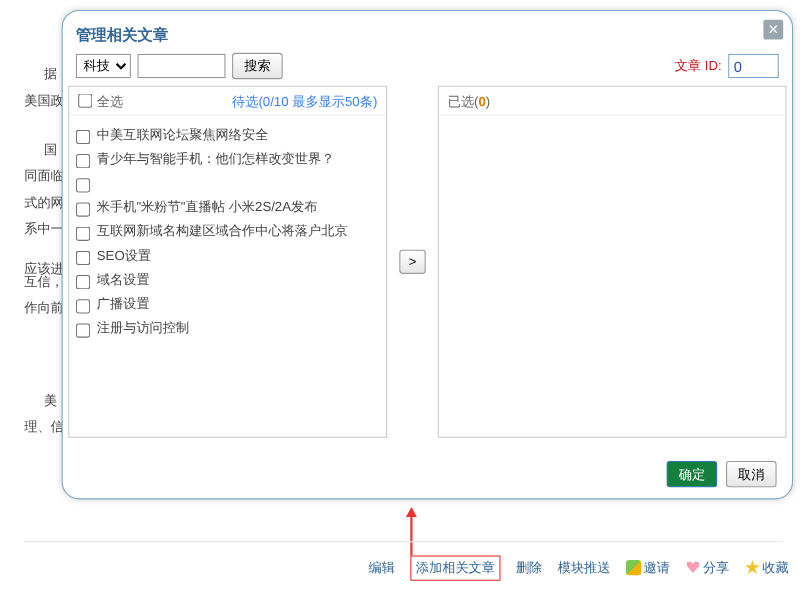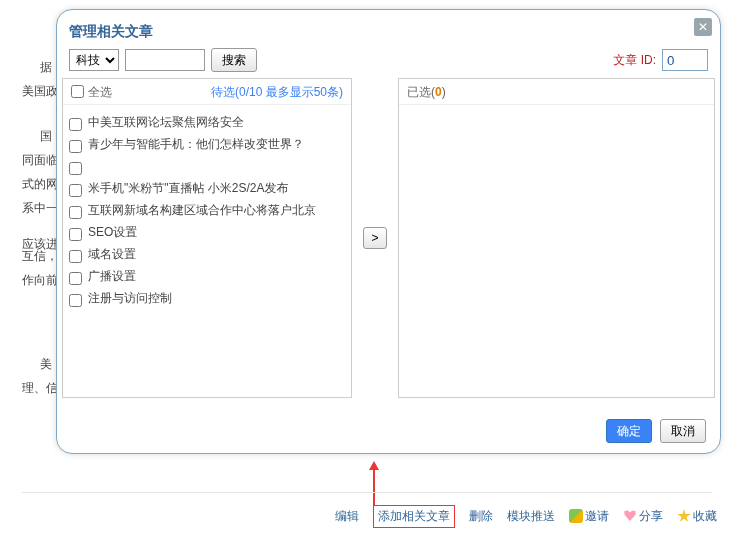--- a/index.html
+++ b/index.html
@@ -34,21 +34,21 @@
 .panel-right{flex:1}
 .panel-head{height:26px;line-height:26px;padding:0 8px;display:flex;align-items:center;border-bottom:1px solid #eee;font-size:12px;color:#666}
 .panel-head .hint{flex:1;text-align:right;color:#3b82f6}
 .panel-head .count{color:#e07c00;font-weight:bold}
 .panel-list{flex:1;overflow-y:scroll;padding:4px 6px}
 .row{display:flex;align-items:flex-end;height:22px;gap:6px;color:#444}
 .row input{margin:0}
 .mid-col{display:flex;align-items:center;justify-content:center;width:30px}
 .move-btn{width:24px;height:22px;border:1px solid #999;background:linear-gradient(#fff,#e6e6e6);border-radius:3px;cursor:pointer;font-size:12px}
 .dlg-foot{position:absolute;bottom:10px;right:14px;display:flex;gap:8px}
-.btn-primary{background:#3b82f6;border:1px solid #2f76b8;color:#fff}
+.btn-primary{background:#15803d;border:1px solid #2f76b8;color:#fff}
 .sep-line{position:absolute;left:22px;top:492px;width:690px;height:1px;background:#e6e6e6}
 .bottom-bar{position:absolute;left:0;top:505px;width:100%;display:flex;justify-content:flex-end;align-items:center;gap:14px;padding-right:18px;font-size:12px}
 .bottom-bar a{color:#336699;text-decoration:none;cursor:pointer}
 .bottom-bar .hl{border:1px solid #e33;padding:2px 4px;color:#336699}
 .ico{display:inline-block;width:14px;height:14px;border-radius:3px;vertical-align:-3px;margin-right:2px}
 .ico-invite{background:linear-gradient(135deg,#7ec850 50%,#f0b400 50%)}
 .ico-share{background:#ff9bb3;clip-path:polygon(50% 85%,10% 40%,10% 15%,35% 10%,50% 25%,65% 10%,90% 15%,90% 40%)}
 .ico-fav{background:#f4c430;clip-path:polygon(50% 0%,61% 35%,98% 35%,68% 57%,79% 91%,50% 70%,21% 91%,32% 57%,2% 35%,39% 35%)}
 .arrow{position:absolute;left:373px;top:463px;width:2px;height:42px;background:#e33}
 .arrow:before{content:"";position:absolute;top:-7px;left:-4px;border:5px solid transparent;border-bottom:9px solid #e33}

